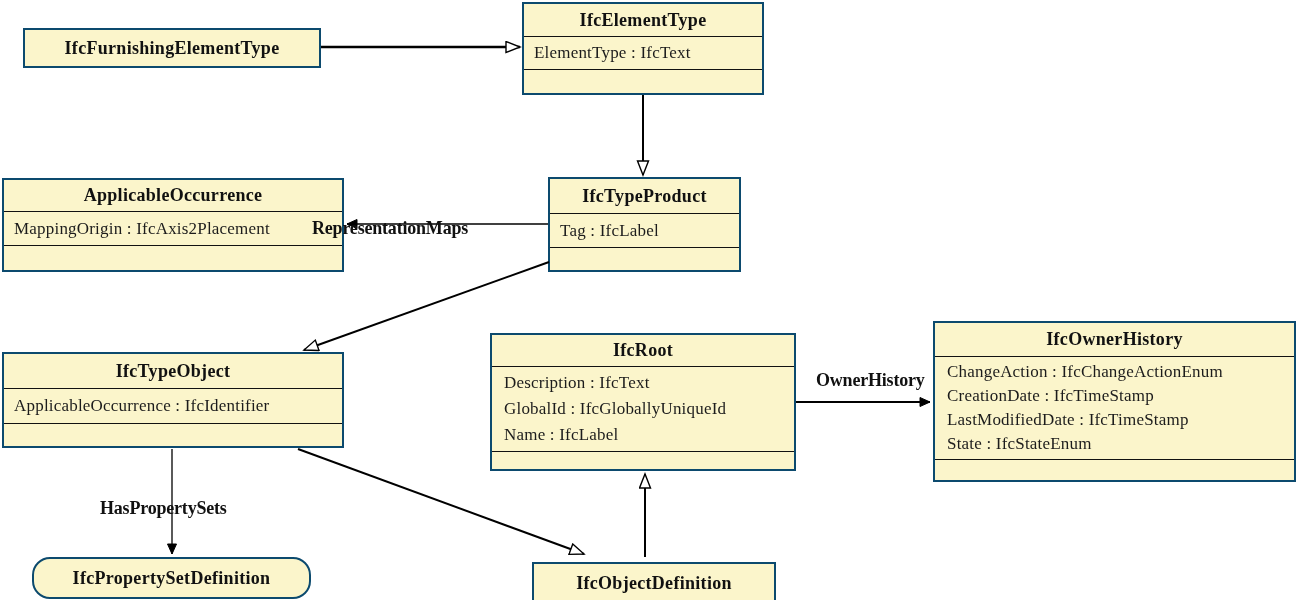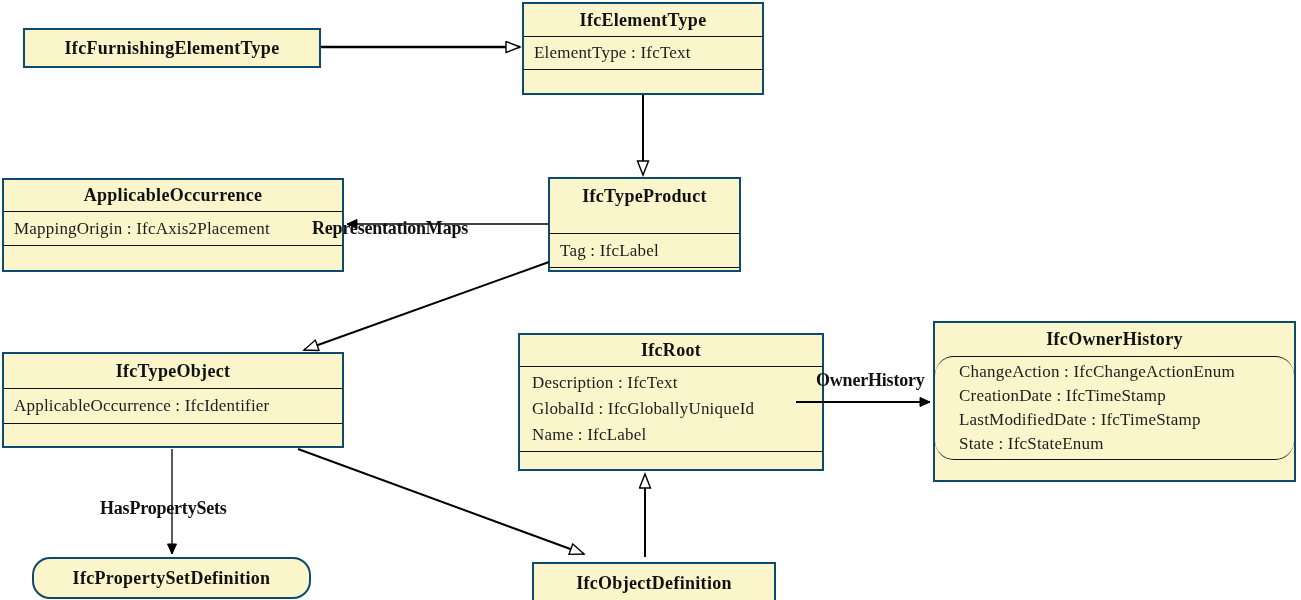--- a/index.html
+++ b/index.html
@@ -74,49 +74,49 @@
   </div>
 
   <div class="uml-class" style="left:2px; top:178px; width:342px; height:94px;">
     <div class="uml-title" style="line-height:31px;">ApplicableOccurrence</div>
     <div class="uml-attrs" style="line-height:27px;">
       <div class="uml-attr">MappingOrigin : IfcAxis2Placement</div>
     </div>
     <div class="uml-empty"></div>
   </div>
 
-  <div class="uml-class" style="left:548px; top:177px; width:193px; height:95px;gap:20px;">
+  <div class="uml-class" style="left:548px; top:177px; width:193px; height:95px;">
     <div class="uml-title" style="line-height:34px;">IfcTypeProduct</div>
     <div class="uml-attrs" style="line-height:27px;">
       <div class="uml-attr">Tag : IfcLabel</div>
     </div>
     <div class="uml-empty"></div>
   </div>
 
   <div class="uml-class" style="left:2px; top:352px; width:342px; height:96px;">
     <div class="uml-title" style="line-height:34px;">IfcTypeObject</div>
     <div class="uml-attrs" style="line-height:28px;">
       <div class="uml-attr">ApplicableOccurrence : IfcIdentifier</div>
     </div>
     <div class="uml-empty"></div>
   </div>
 
-  <div class="uml-class" style="left:490px; top:333px; width:306px; height:138px;margin-left:28px;">
+  <div class="uml-class" style="left:490px; top:333px; width:306px; height:138px;">
     <div class="uml-title" style="line-height:31px;">IfcRoot</div>
     <div class="uml-attrs" style="line-height:26px; padding:3px 12px;">
       <div class="uml-attr">Description : IfcText</div>
       <div class="uml-attr">GlobalId : IfcGloballyUniqueId</div>
       <div class="uml-attr">Name : IfcLabel</div>
     </div>
     <div class="uml-empty"></div>
   </div>
 
   <div class="uml-class" style="left:933px; top:321px; width:363px; height:161px;">
     <div class="uml-title" style="line-height:33px;">IfcOwnerHistory</div>
-    <div class="uml-attrs" style="line-height:24px; padding:3px 24px;border-radius:19px;">
+    <div class="uml-attrs" style="line-height:24px; padding:3px 12px;">
       <div class="uml-attr">ChangeAction : IfcChangeActionEnum</div>
       <div class="uml-attr">CreationDate : IfcTimeStamp</div>
       <div class="uml-attr">LastModifiedDate : IfcTimeStamp</div>
       <div class="uml-attr">State : IfcStateEnum</div>
     </div>
     <div class="uml-empty"></div>
   </div>
 
   <div class="uml-class" style="left:32px; top:557px; width:279px; height:42px;border-radius:18px;">
     <div class="uml-title fill">IfcPropertySetDefinition</div>

